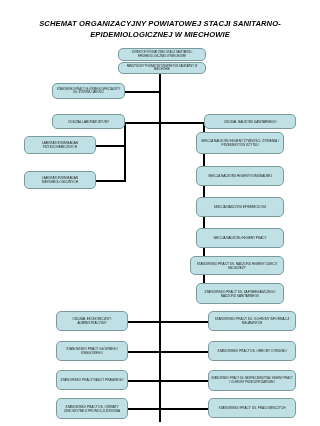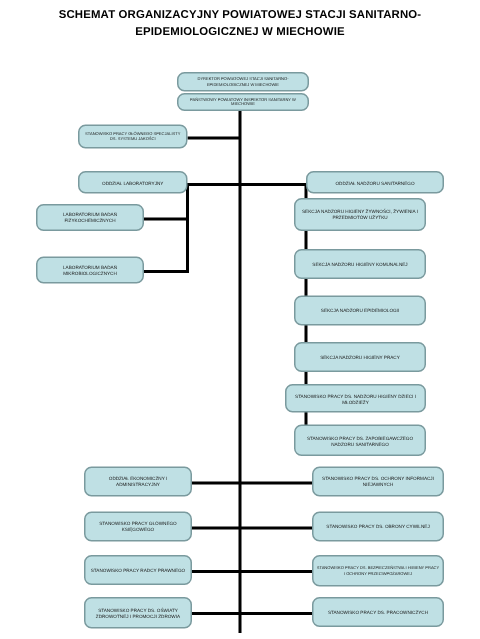--- a/index.html
+++ b/index.html
@@ -7,27 +7,28 @@
     width:320px;height:426px;
     background:#ffffff;
     font-family:"Liberation Sans", sans-serif;
     overflow:hidden;
     position:relative;
   }
   #chart{position:absolute;left:0;top:0;width:320px;height:426px;}
 
   .title{
     position:absolute;
-    left:12px; top:4px; width:296px;
+    left:12px; top:18px; width:296px;
     text-align:center;
     font-size:7.6px;
     font-weight:bold;
     line-height:11px;
     color:#000000;
     letter-spacing:0.1px;
+    font-style:italic;
   }
 
   
   .line{position:absolute;background:#000000;}
 
   
   .node{
     position:absolute;
     box-sizing:border-box;
     background:#bfe0e4;

